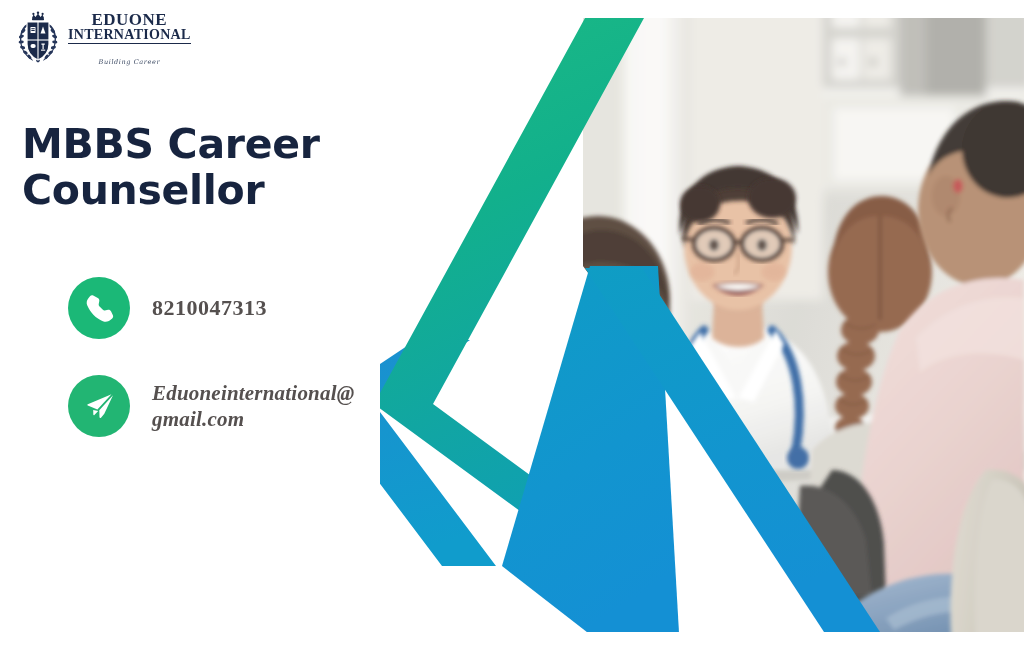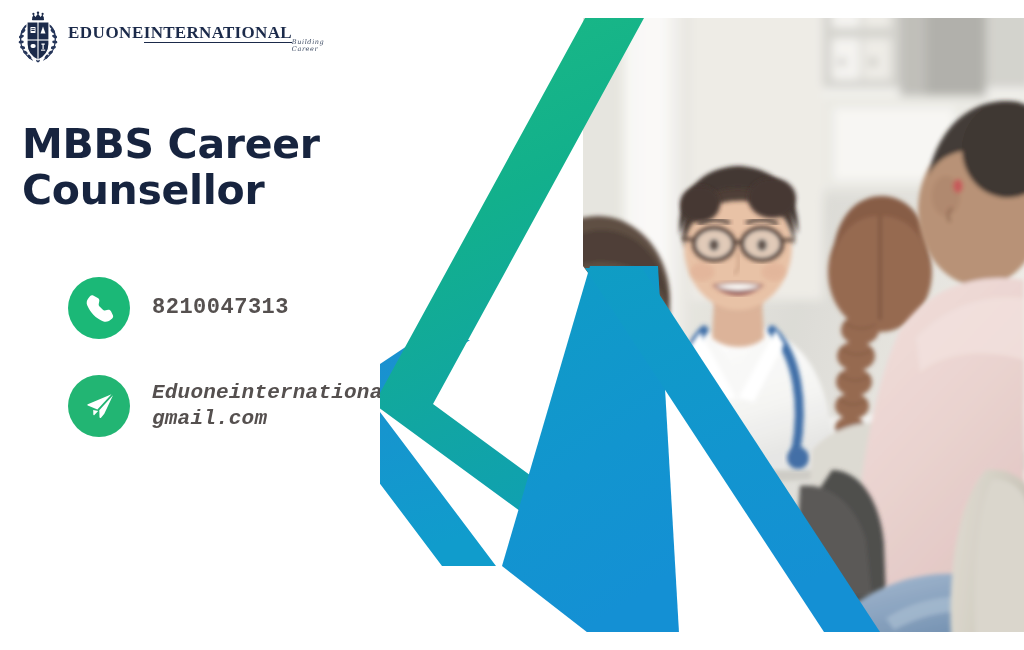--- a/index.html
+++ b/index.html
@@ -31,35 +31,35 @@
     top: 10px;
     width: 150px;
     height: 56px;
     display: flex;
     align-items: center;
     gap: 6px;
   }
   #crest { width: 48px; height: 54px; flex: 0 0 auto; }
   #logo-words {
     display: flex;
-    flex-direction: row;
-    align-items: flex-start;
+    flex-direction: column;
+    align-items: center;
     line-height: 1;
   }
   .logo-line1 {
     font-family: "Liberation Serif", serif;
     font-weight: bold;
     font-size: 17px;
     letter-spacing: 0.5px;
     color: #1b2a4a;
   }
   .logo-line2 {
     font-family: "Liberation Serif", serif;
     font-weight: bold;
-    font-size: 17px;
+    font-size: 14px;
     letter-spacing: 0.3px;
     color: #1b2a4a;
     border-bottom: 1px solid #1b2a4a;
     padding-bottom: 1px;
   }
   .logo-tagline {
     font-family: "DejaVu Serif", serif;
     font-style: italic;
     font-size: 6.5px;
     color: #3c4a63;
@@ -97,21 +97,21 @@
     border-radius: 50%;
     background: #1bb877;
     flex: 0 0 auto;
     display: flex;
     align-items: center;
     justify-content: center;
   }
   #email-icon-circle { background: #22b573; }
 
   .contact-text {
-    font-family: Liberation Mono, monospace;
+    font-family: Liberation Serif, serif;
     font-weight: bold;
     font-style: italic;
     font-size: 21px;
     line-height: 1.25;
     color: #55504f;
     letter-spacing: 0.2px;
     white-space: pre-line;
   }
   #phone-text {
     font-size: 22px;

